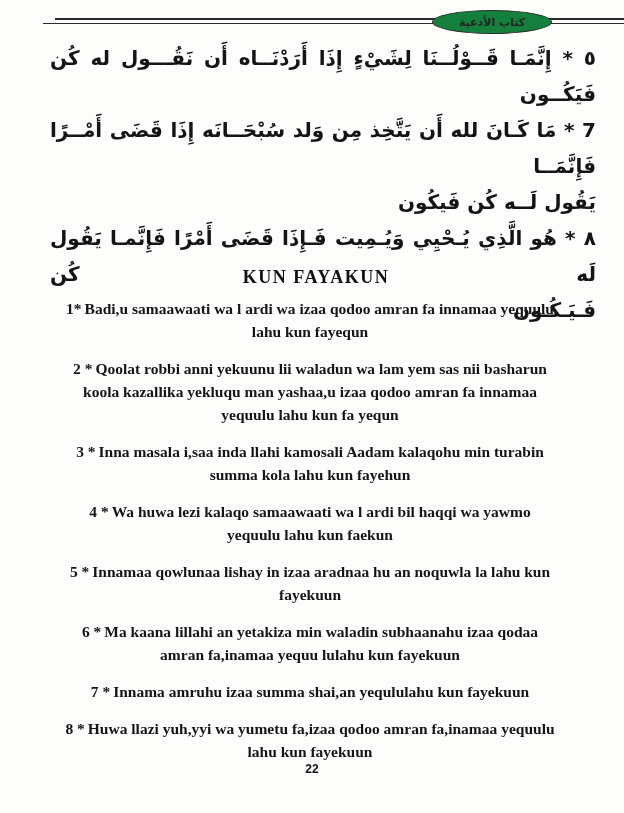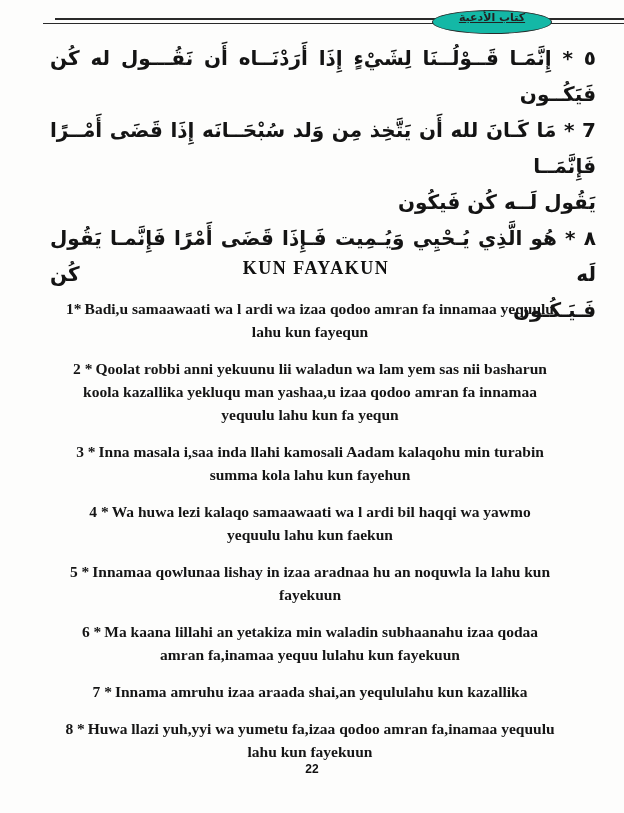--- a/index.html
+++ b/index.html
@@ -12,42 +12,42 @@
     overflow:hidden;
     font-family:"Liberation Serif", serif;
   }
   
   .header{position:absolute;top:0;left:0;right:0;height:36px;}
   .rule-top{position:absolute;top:18px;left:55px;right:0;border-top:2.5px solid #2a2a2a;}
   .rule-bottom{position:absolute;top:23px;left:43px;right:0;border-top:1.2px solid #2a2a2a;}
   .cartouche{
     position:absolute;top:10px;right:72px;
     width:118px;height:22px;
-    background:#14b8a6;
+    background:#15803d;
     border:1.4px solid #2a2a2a;
     border-radius:50%;
-    display:flex;align-items:flex-start;justify-content:center;
+    display:flex;align-items:center;justify-content:center;
     font-family:"DejaVu Sans", sans-serif;
-    font-size:11px;font-weight:bold;color:#222;text-decoration:underline;
+    font-size:11px;font-weight:bold;color:#222;
   }
   
   .arabic{
     position:absolute;top:40px;left:30px;right:28px;
     direction:rtl;
     font-family:"DejaVu Sans", sans-serif;
     font-size:20px;font-weight:bold;color:#141414;
     line-height:36px;
   }
   .aline{white-space:normal;}
   .aline.just{text-align:justify;text-align-last:justify;margin-left:20px;}
   .aline.short{}
   
   .heading{
     position:absolute;top:258px;left:0;right:0;
-    margin:0;text-align:center;
+    margin:9px;text-align:center;
     font-family:"Liberation Serif", serif;
     font-size:18px;font-weight:bold;letter-spacing:1.5px;color:#111;padding-left:8px;
   }
   
   .latin{
     position:absolute;top:297px;left:62px;width:500px;
     font-size:15.5px;font-weight:bold;
     line-height:23px;text-align:center;color:#151515;
   }
   .vitem{margin:0 4px 14px 0;}
@@ -83,19 +83,19 @@
 
   <h2 class="heading">KUN FAYAKUN</h2>
 
   <div class="latin">
     <p class="vitem"><span class="marker">1*</span><span>Badi,u samaawaati wa l ardi wa izaa qodoo amran fa innamaa yequulu lahu kun fayequn</span></p>
     <p class="vitem"><span class="marker">2 *</span><span>Qoolat robbi anni yekuunu lii waladun wa lam yem sas nii basharun koola kazallika yekluqu man yashaa,u izaa qodoo amran fa innamaa yequulu lahu kun fa yequn</span></p>
     <p class="vitem"><span class="marker">3 *</span><span>Inna masala i,saa inda llahi kamosali Aadam kalaqohu min turabin summa kola lahu kun fayehun</span></p>
     <p class="vitem"><span class="marker">4 *</span><span>Wa huwa lezi kalaqo samaawaati wa l ardi bil haqqi wa yawmo yequulu lahu kun faekun</span></p>
     <p class="vitem"><span class="marker">5 *</span><span>Innamaa qowlunaa lishay in izaa aradnaa hu an noquwla la lahu kun fayekuun</span></p>
     <p class="vitem"><span class="marker">6 *</span><span>Ma kaana lillahi an yetakiza min waladin subhaanahu izaa qodaa amran fa,inamaa yequu lulahu kun fayekuun</span></p>
-    <p class="vitem"><span class="marker">7 *</span><span>Innama amruhu izaa araada shai,an yeqululahu kun kazallika</span></p>
+    <p class="vitem"><span class="marker">7 *</span><span>Innama amruhu izaa summa shai,an yeqululahu kun fayekuun</span></p>
     <p class="vitem"><span class="marker">8 *</span><span>Huwa llazi yuh,yyi wa yumetu fa,izaa qodoo amran fa,inamaa yequulu lahu kun fayekuun</span></p>
   </div>
 
   <div class="pagenum">22</div>
 
 </div>
 
 </body></html>

